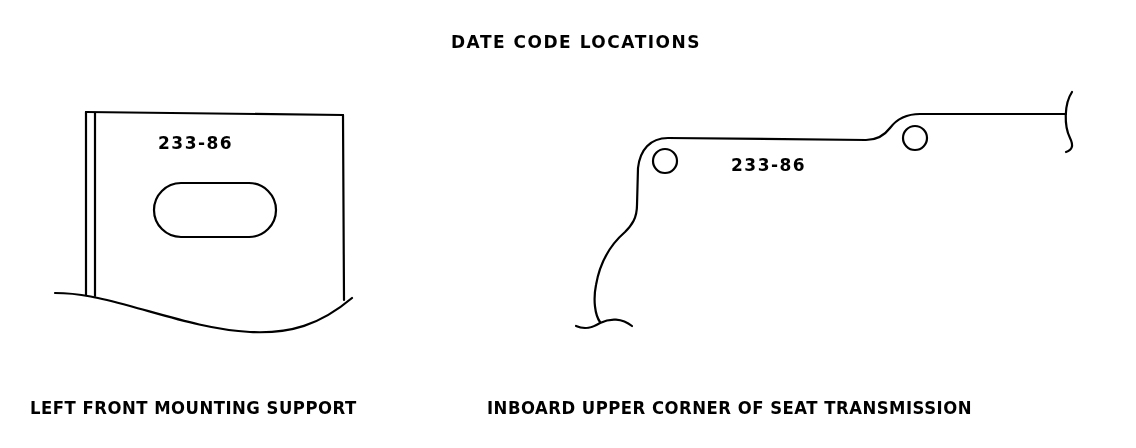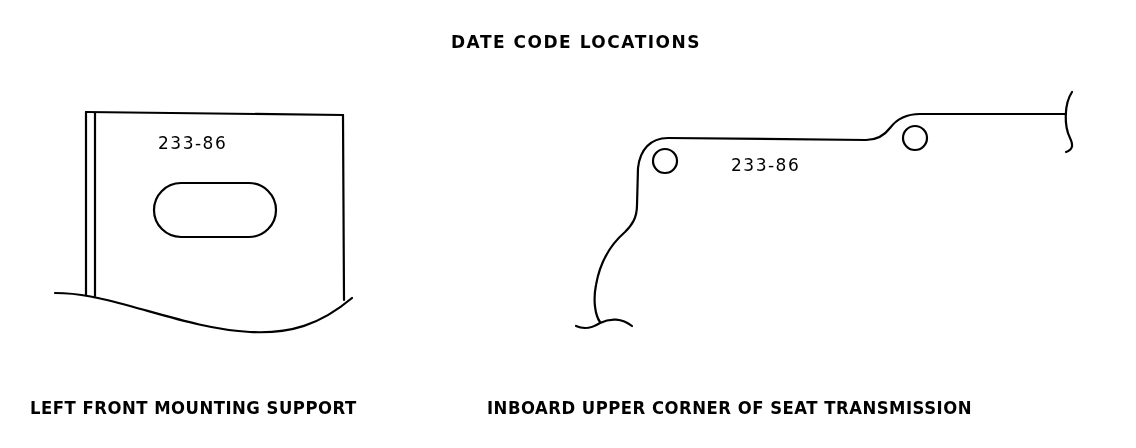--- a/index.html
+++ b/index.html
@@ -36,21 +36,21 @@
     .drawing path, .drawing ellipse, .drawing rect, .drawing line {
       fill: none;
       stroke: #000000;
       stroke-width: 2.2;
       stroke-linecap: round;
       stroke-linejoin: round;
     }
     .code-label {
       position: absolute;
       font-size: 17px;
-      font-weight: normal;
+      font-weight: bold;
       letter-spacing: 1.5px;
     }
     .caption {
       position: absolute;
       top: 398px;
       font-size: 17px;
       font-weight: bold;
       letter-spacing: 0.5px;
       white-space: nowrap;
       transform: scaleX(0.97);

